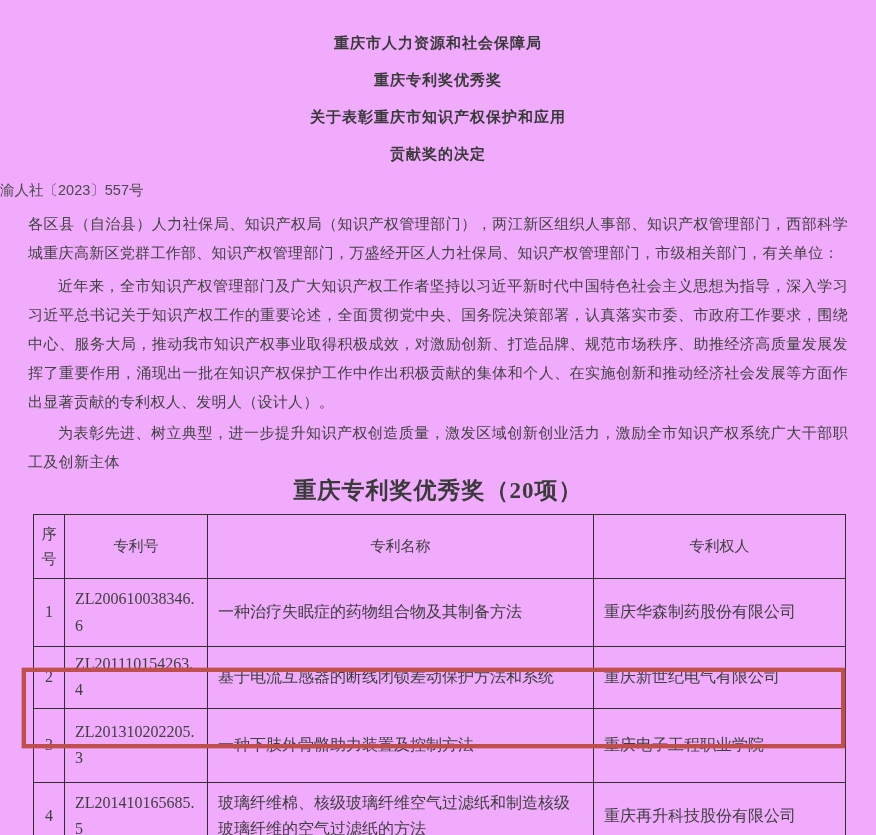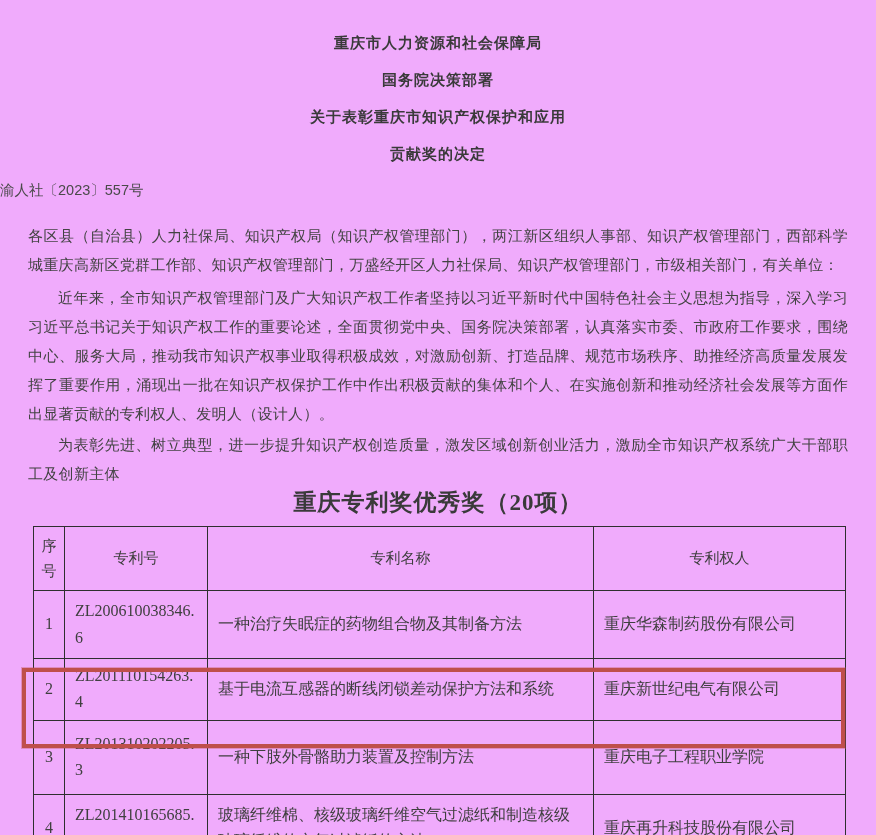--- a/index.html
+++ b/index.html
@@ -27,21 +27,21 @@
     text-align:left;
   }
   .para {
     margin:0 28px;
     font-size:15px;
     line-height:29px;
     text-align:justify;
     color:#434343;
     letter-spacing:0.3px;
   }
-  .para.salutation { margin-top:12px; }
+  .para.salutation { }
   .para.indent { text-indent:2em; margin-top:4px; }
   .para.last { margin-top:2px; }
   .table-title {
     text-align:center;
     font-family:"Liberation Serif","DejaVu Serif",serif;
     font-weight:bold;
     font-size:23px;
     line-height:30px;
     color:#3a3a3a;
     letter-spacing:1px;
@@ -88,21 +88,21 @@
     pointer-events:none;
   }
 </style>
 </head>
 <body>
 
 <div class="page">
 
   <div class="doc-header">
     <div class="h-line">重庆市人力资源和社会保障局</div>
-    <div class="h-line">国务院决策部署</div>
+    <div class="h-line">重庆专利奖优秀奖</div>
     <div class="h-line">关于表彰重庆市知识产权保护和应用</div>
     <div class="h-line">贡献奖的决定</div>
     <div class="doc-number">渝人社〔2023〕557号</div>
   </div>
 
   <p class="para salutation">各区县（自治县）人力社保局、知识产权局（知识产权管理部门），两江新区组织人事部、知识产权管理部门，西部科学城重庆高新区党群工作部、知识产权管理部门，万盛经开区人力社保局、知识产权管理部门，市级相关部门，有关单位：</p>
   <p class="para indent">近年来，全市知识产权管理部门及广大知识产权工作者坚持以习近平新时代中国特色社会主义思想为指导，深入学习习近平总书记关于知识产权工作的重要论述，全面贯彻党中央、国务院决策部署，认真落实市委、市政府工作要求，围绕中心、服务大局，推动我市知识产权事业取得积极成效，对激励创新、打造品牌、规范市场秩序、助推经济高质量发展发挥了重要作用，涌现出一批在知识产权保护工作中作出积极贡献的集体和个人、在实施创新和推动经济社会发展等方面作出显著贡献的专利权人、发明人（设计人）。</p>
   <p class="para indent last">为表彰先进、树立典型，进一步提升知识产权创造质量，激发区域创新创业活力，激励全市知识产权系统广大干部职工及创新主体</p>
 
   <div class="table-title">重庆专利奖优秀奖（20项）</div>

